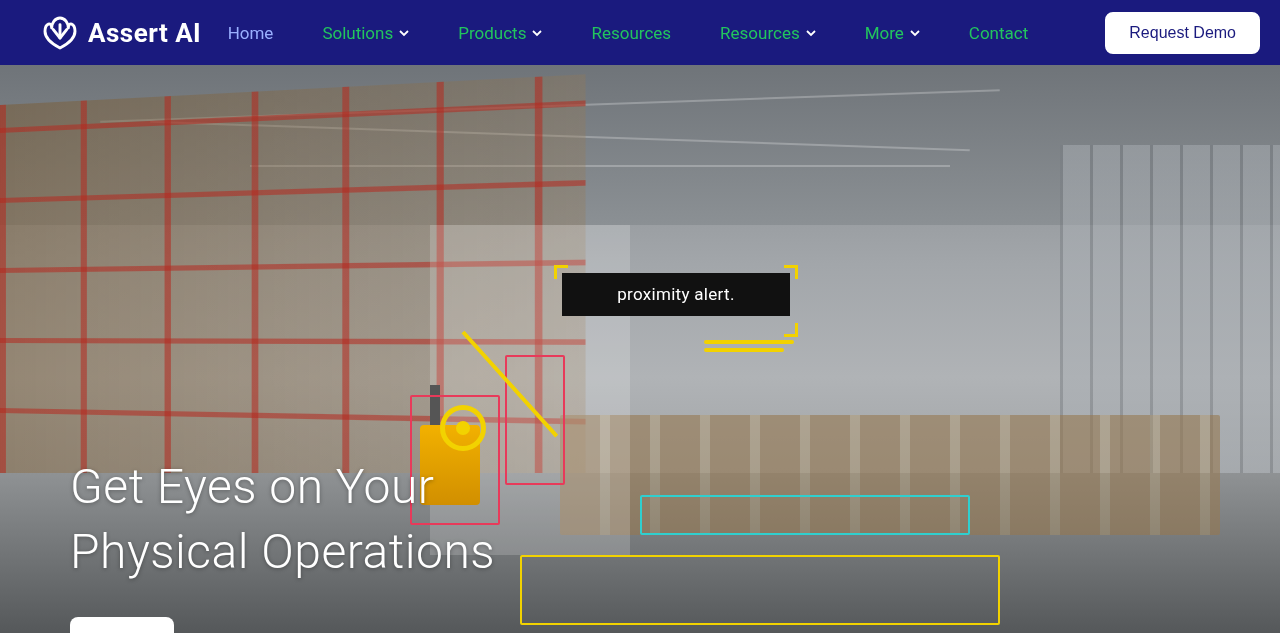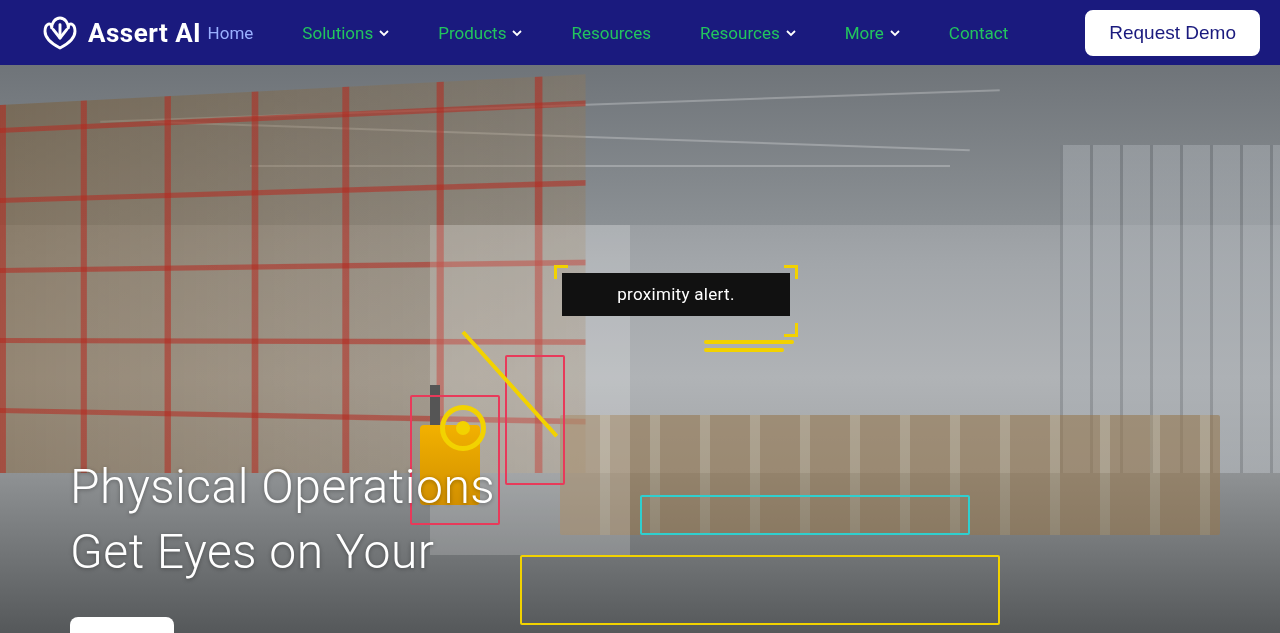--- a/index.html
+++ b/index.html
@@ -57,21 +57,21 @@
     height: 10px;
   }
   .chevron svg { width: 10px; height: 10px; display: block; }
   .demo-btn {
     margin-left: 28px;
     background: #fff;
     color: #1a1a7e;
     border: 2px solid #fff;
     border-radius: 8px;
     padding: 10px 22px;
-    font-size: 19px;
+    font-size: 16px;
     font-weight: 500;
     cursor: pointer;
   }
   .hero {
     position: relative;
     width: 1280px;
     height: 568px;
     overflow: hidden;
   }
   .hero-bg {
@@ -340,20 +340,20 @@
     </div>
     <div class="alert-corner ac-tl"></div>
     <div class="alert-corner ac-tr"></div>
     <div class="alert-corner ac-br"></div>
     <div class="alert-underline au1"></div>
     <div class="alert-underline au2"></div>
   </div>
 
   <div class="hero-content">
     <h1 class="hero-title">
+      <div>Get Eyes on Your</div>
       <div>Physical Operations</div>
-      <div>Get Eyes on Your</div>
     </h1>
     <button class="more-btn">
       <span>More →</span>
     </button>
   </div>
 </section>
 
 </body></html>

